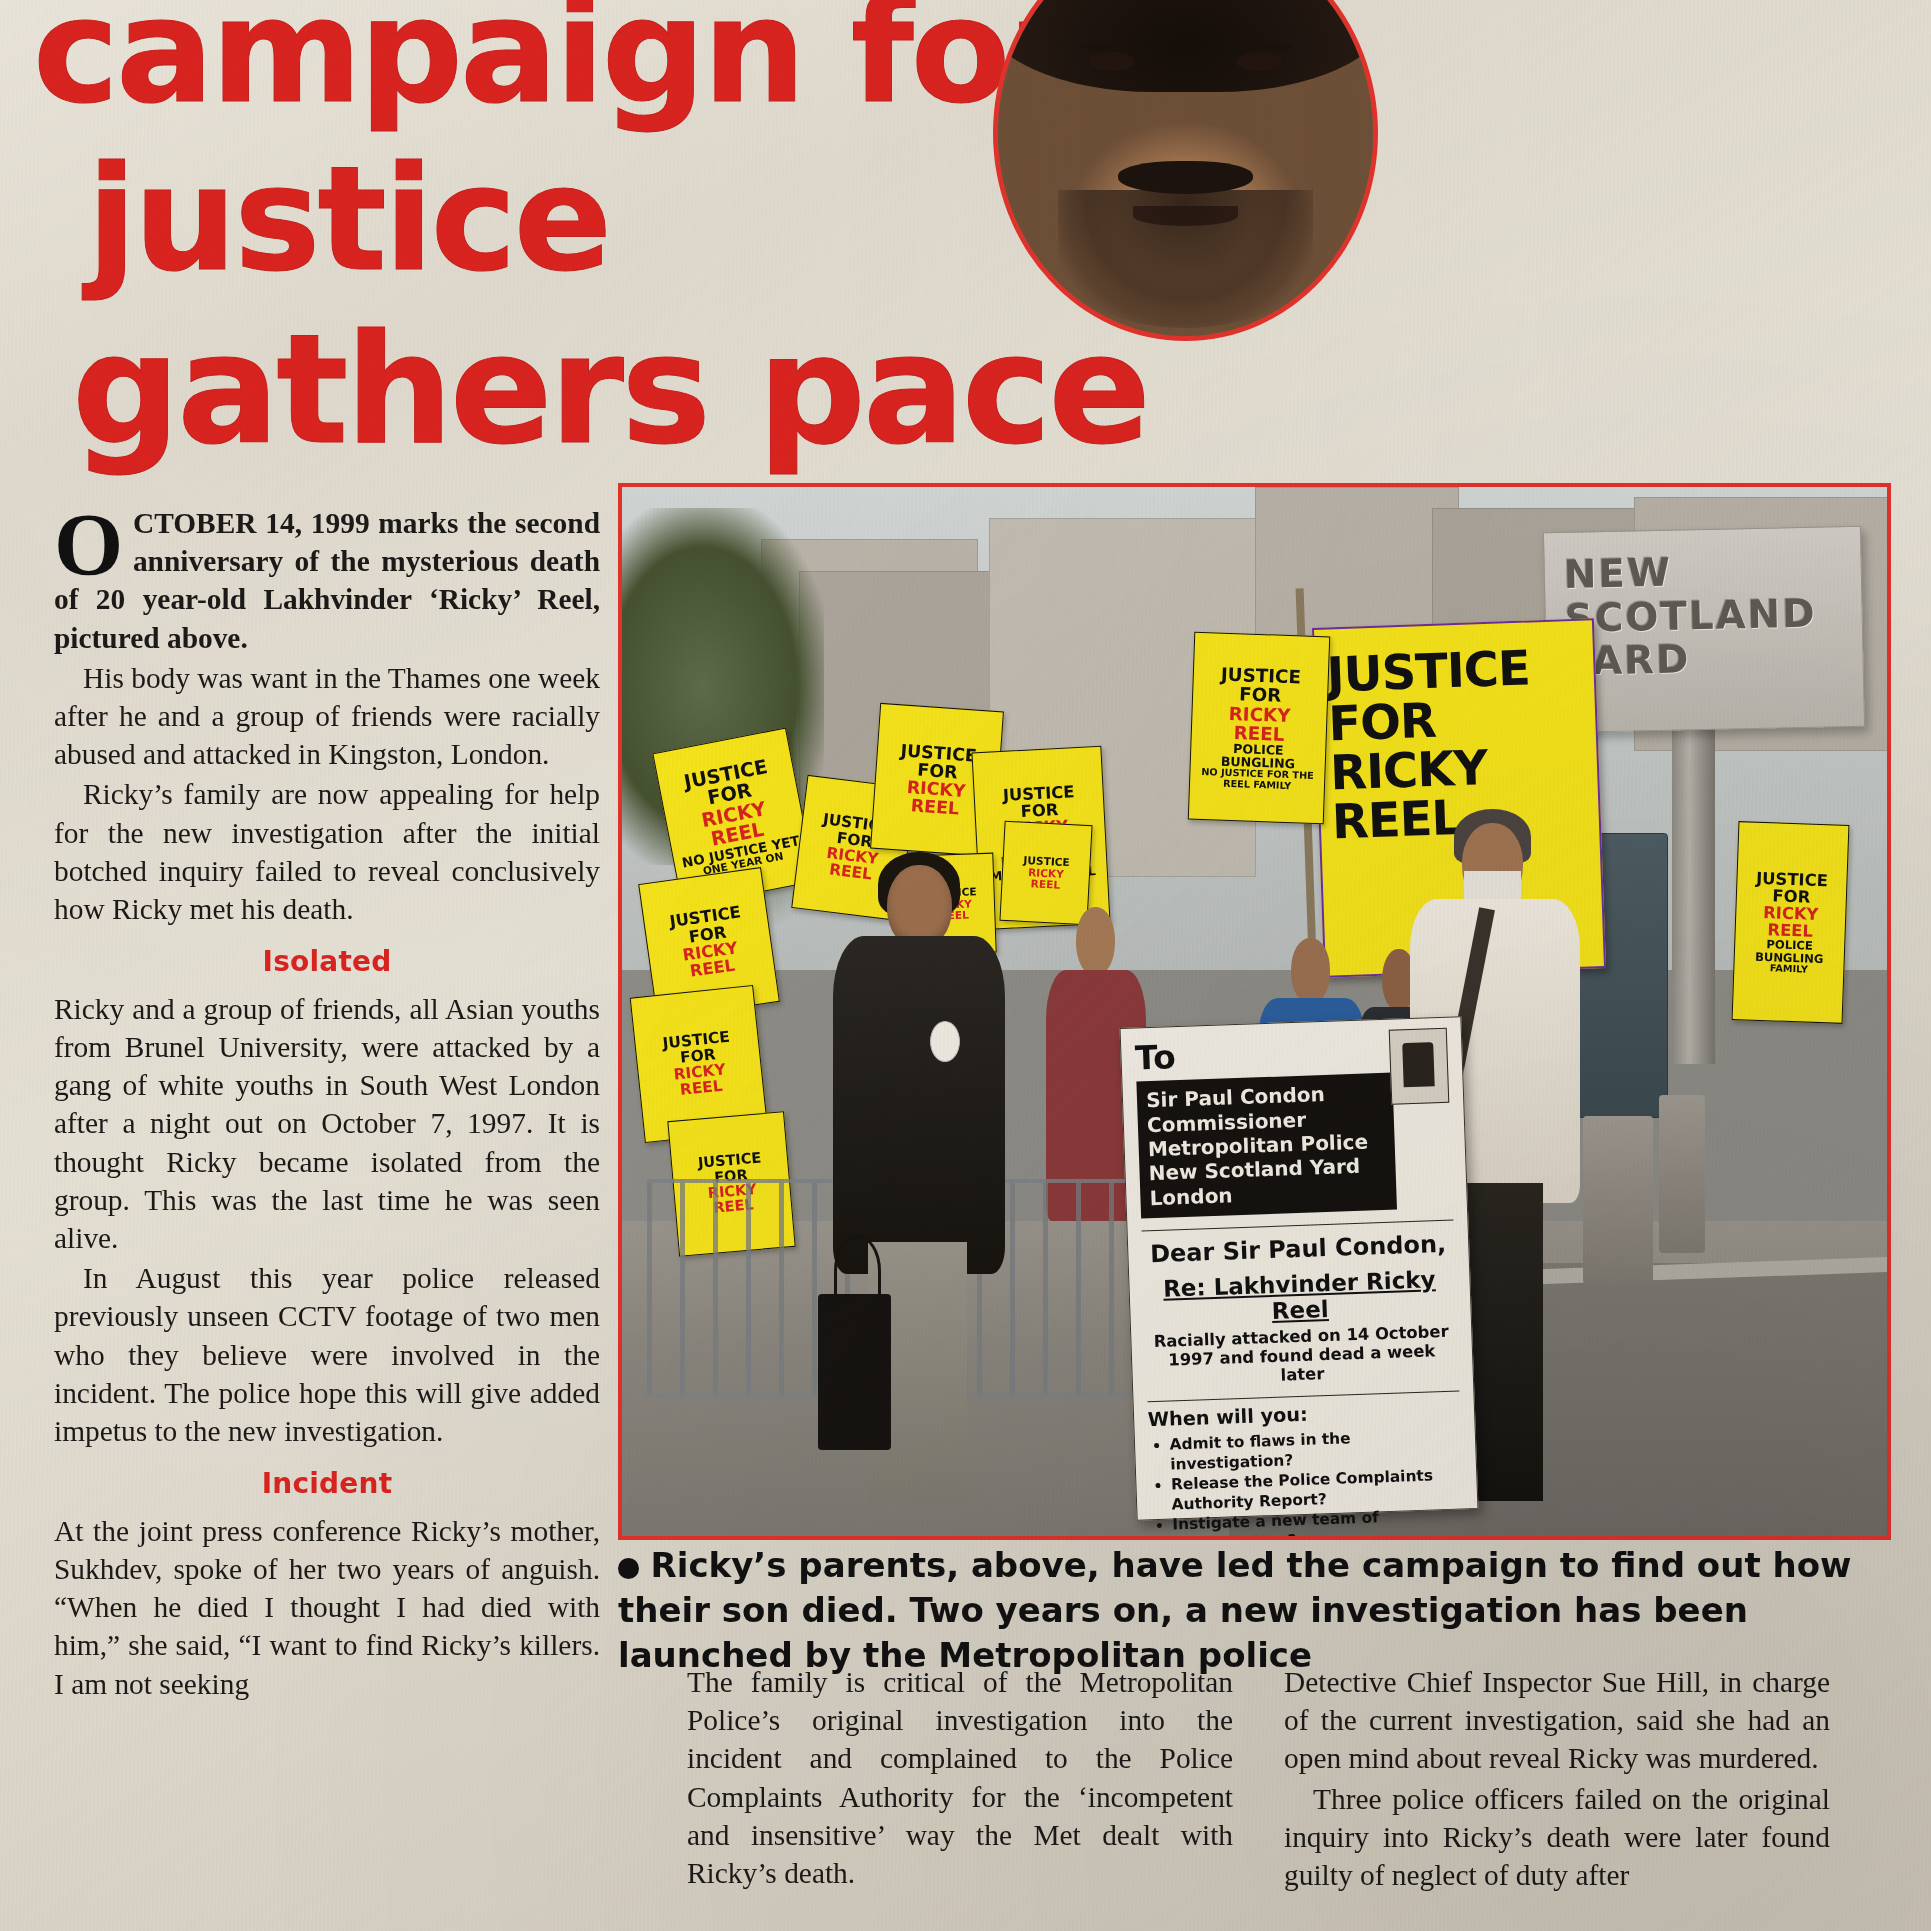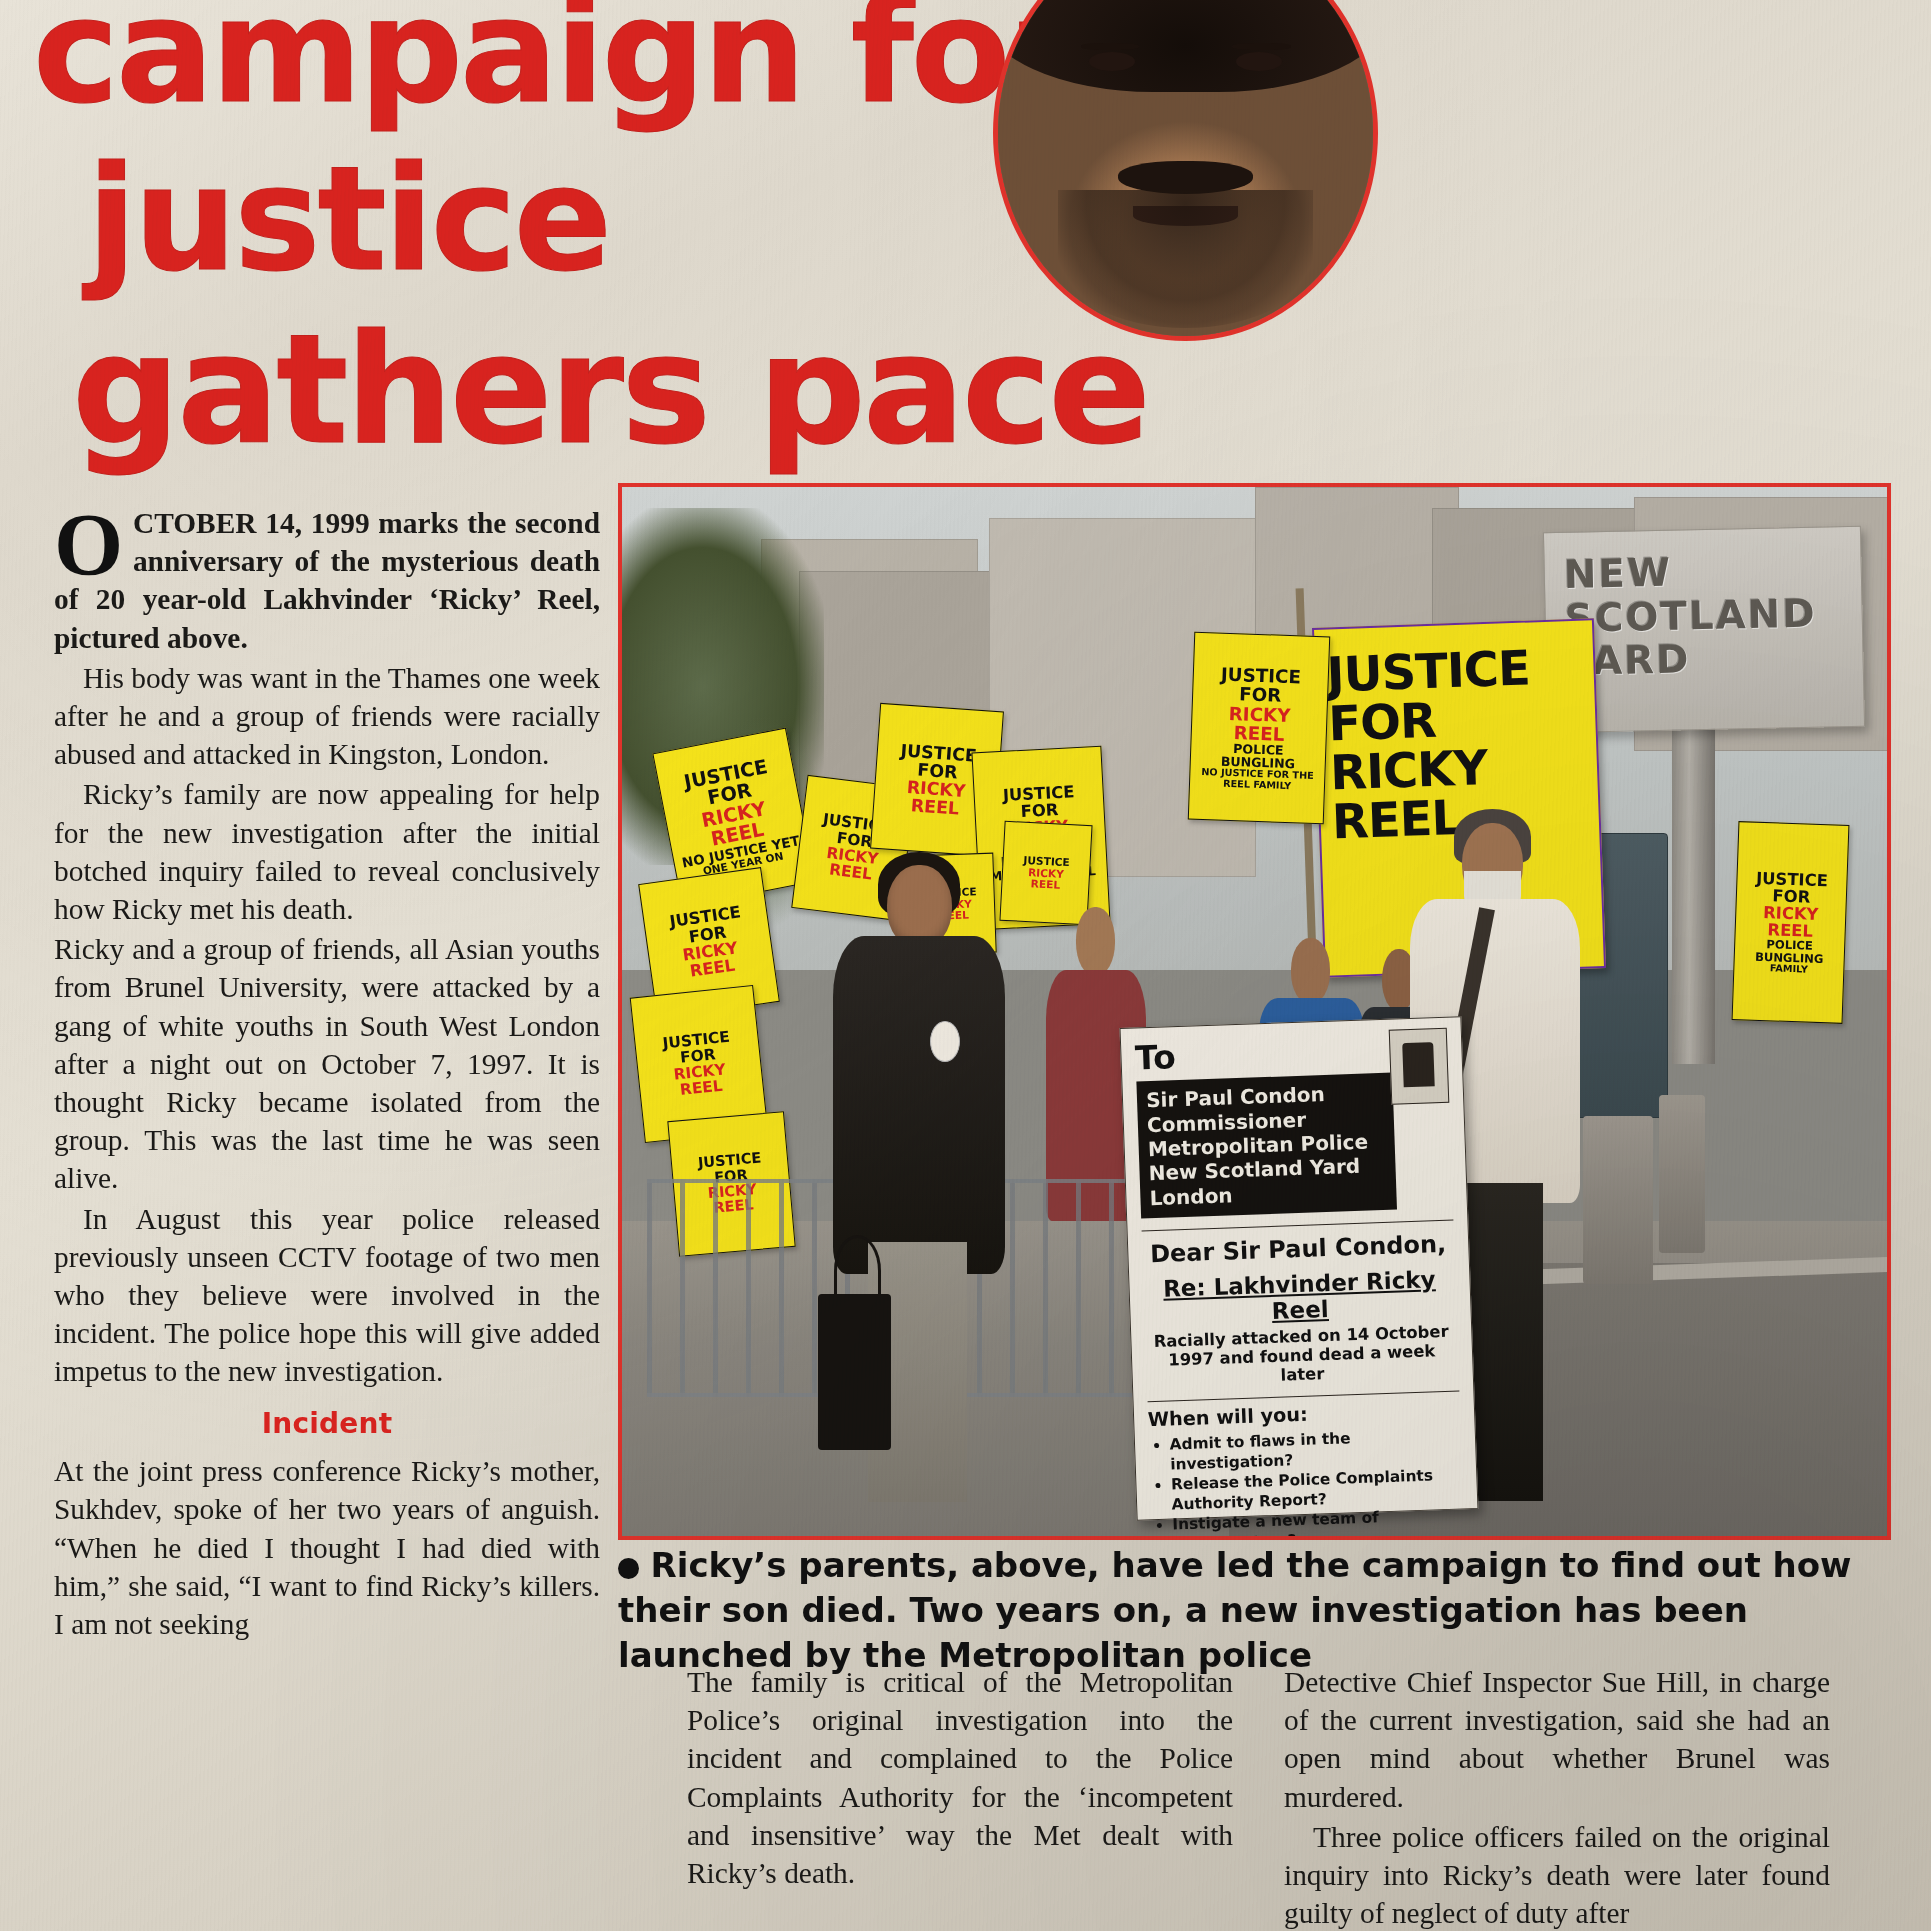--- a/index.html
+++ b/index.html
@@ -488,20 +488,21 @@
       <div class="stache"></div>
       <div class="mouth"></div>
       <div class="beard"></div>
     </div>
   </div>
 
   <div class="col-left">
     <p class="first lead"><span class="dropcap">O</span><span>CTOBER 14, 1999 marks the second anniversary of the mysterious death of 20 year-old Lakhvinder ‘Ricky’ Reel, pictured above.</span></p>
     <p>His body was want in the Thames one week after he and a group of friends were racially abused and attacked in Kingston, London.</p>
     <p>Ricky’s family are now appealing for help for the new investigation after the initial botched inquiry failed to reveal conclusively how Ricky met his death.</p>
+    <div class="subhead">Isolated</div>
     <p class="first">Ricky and a group of friends, all Asian youths from Brunel University, were attacked by a gang of white youths in South West London after a night out on October 7, 1997. It is thought Ricky became isolated from the group. This was the last time he was seen alive.</p>
     <p>In August this year police released previously unseen CCTV footage of two men who they believe were involved in the incident. The police hope this will give added impetus to the new investigation.</p>
     <div class="subhead">Incident</div>
     <p class="first">At the joint press conference Ricky’s mother, Sukhdev, spoke of her two years of anguish. “When he died I thought I had died with him,” she said, “I want to find Ricky’s killers. I am not seeking</p>
   </div>
 
   <div class="photo-wrap">
     <div class="sky"></div>
     <div class="bldg b1"></div>
     <div class="bldg b2"></div>
@@ -662,19 +663,19 @@
 
   <div class="photo-strap">
     <span class="bullet"></span><span>Ricky’s parents, above, have led the campaign to find out how their son died. Two years on, a new investigation has been launched by the Metropolitan police</span>
   </div>
 
   <div class="col-mid">
     <p class="first">The family is critical of the Metropolitan Police’s original investigation into the incident and complained to the Police Complaints Authority for the ‘incompetent and insensitive’ way the Met dealt with Ricky’s death.</p>
   </div>
 
   <div class="col-right">
-    <p class="first">Detective Chief Inspector Sue Hill, in charge of the current investigation, said she had an open mind about whether Brunel was murdered.</p>
+    <p class="first">Detective Chief Inspector Sue Hill, in charge of the current investigation, said she had an open mind about reveal Ricky was murdered.</p>
     <p>Three police officers failed on the original inquiry into Ricky’s death were later found guilty of neglect of duty after</p>
   </div>
 
   <div class="grain"></div>
 </div>
 
 
 </body></html>

